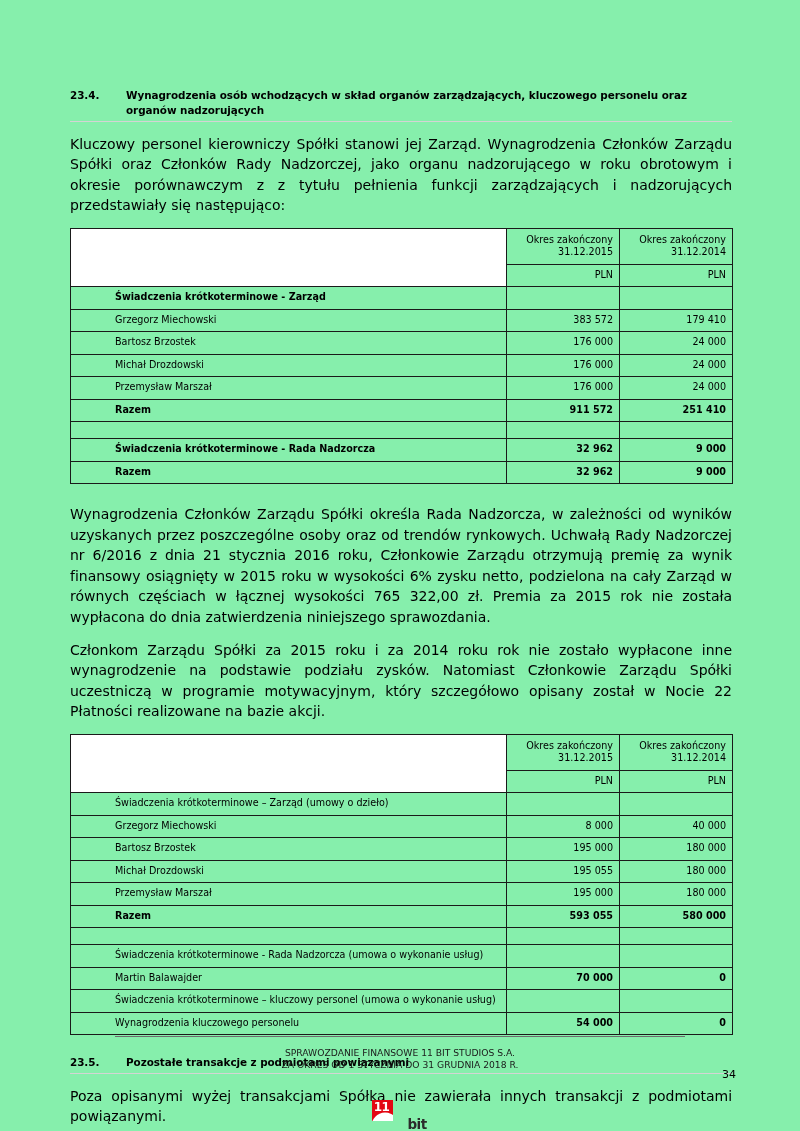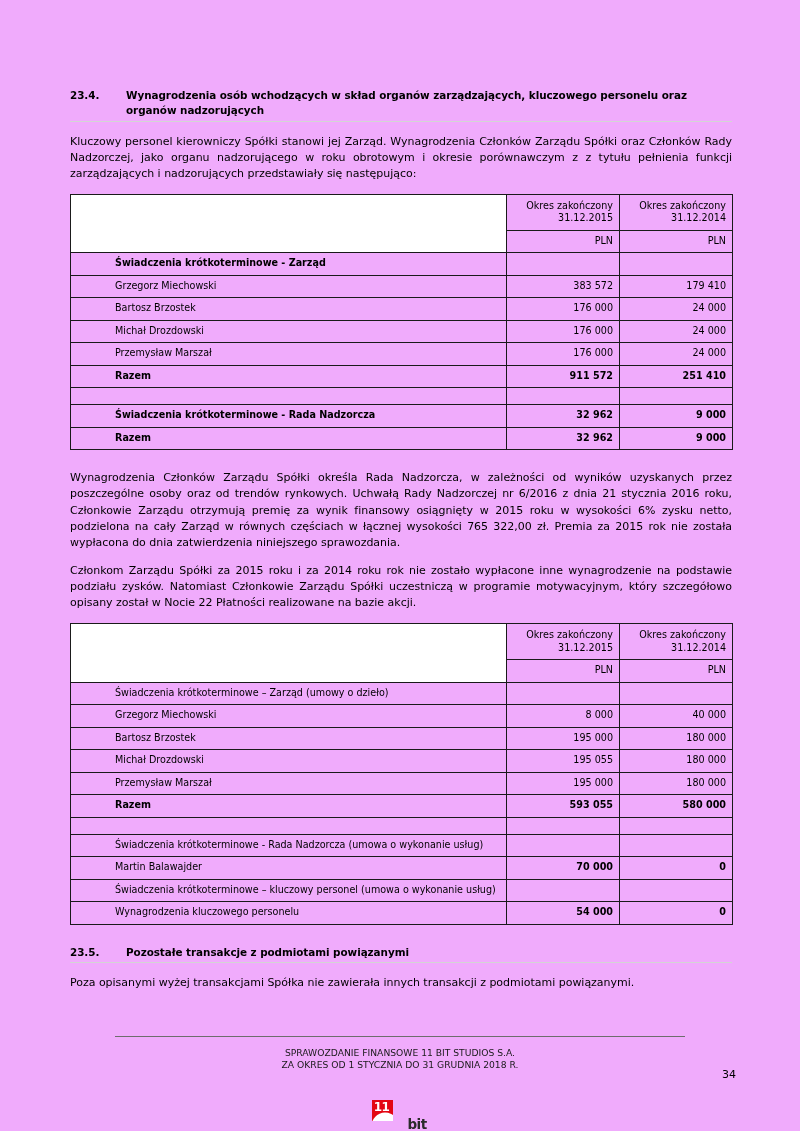--- a/index.html
+++ b/index.html
@@ -10,21 +10,21 @@
   }
   body {
     font-family: "DejaVu Sans", "Liberation Sans", sans-serif;
     color: #000000;
   }
   .page {
     position: relative;
     width: 800px;
     height: 1131px;
     margin: 0 auto;
-    background: #f0abfc;
+    background: #86efac;
     box-sizing: border-box;
     overflow: hidden;
   }
   .content {
     position: absolute;
     left: 70px;
     top: 88px;
     width: 662px;
   }
 
@@ -45,21 +45,21 @@
     flex: 1 1 auto;
   }
   .head-rule {
     border-bottom: 1.5px solid #d4d4d4;
     margin-top: 3px;
     margin-bottom: 12px;
   }
 
   
   p.body {
-    font-size: 11px;
+    font-size: 14px;
     line-height: 1.47;
     text-align: justify;
     margin: 0 0 12px 0;
     letter-spacing: -0.02px;
   }
   p.body.tight { margin-bottom: 11px; }
 
   
   table.fin {
     width: 662px;

